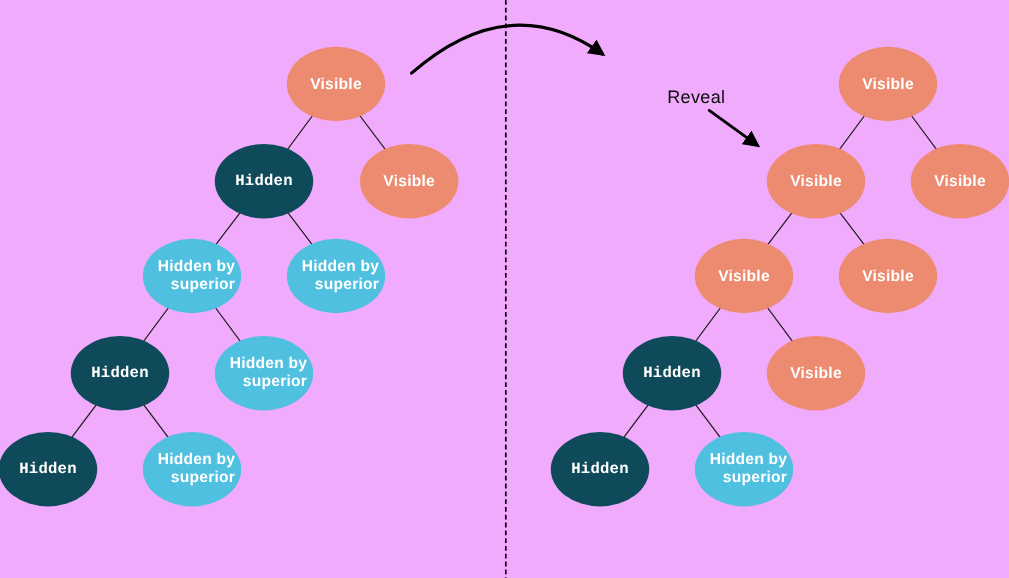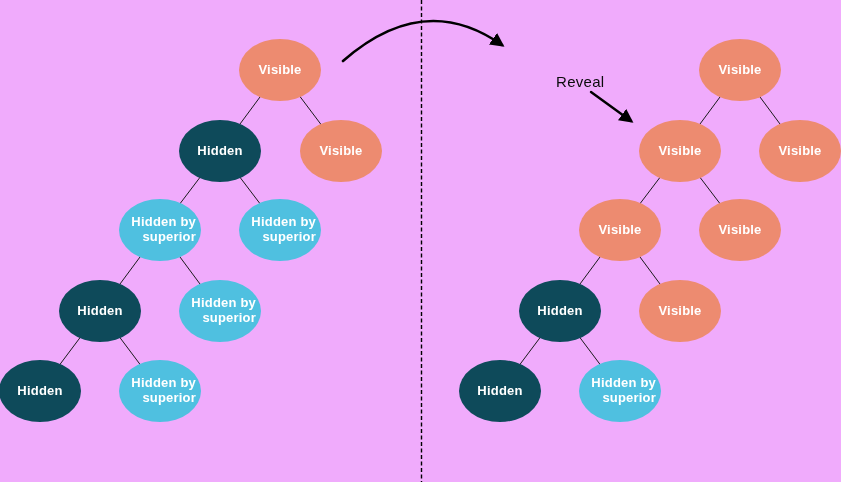--- a/index.html
+++ b/index.html
@@ -8,21 +8,21 @@
     font-family:"Liberation Sans","DejaVu Sans",sans-serif;
   }
   .wires{position:absolute;left:0;top:0;z-index:0;}
   .node{
     position:absolute;width:82px;height:62px;border-radius:50%;
     display:flex;align-items:center;justify-content:center;text-align:right;
     color:#fff;font-size:13px;font-weight:600;line-height:1.15;
     box-sizing:border-box;padding:0 5px;letter-spacing:.2px;z-index:1;
   }
   .s-visible{background:var(--visible,#ED8B70);}
-  .s-hidden{background:var(--hidden,#0E4A5A);}
+  .s-hidden{background:var(--hidden,#0E4A5A);font-family:Liberation Mono, monospace;}
   .s-hbs{background:var(--hidden-by-superior,#4FC0E0);}
   .reveal-label{
     position:absolute;left:556px;top:73px;z-index:2;
     color:#0b0b0b;font-size:15px;font-weight:500;letter-spacing:.3px;
   }
 </style>
 </head>
 <body>
 
 <div class="canvas">

